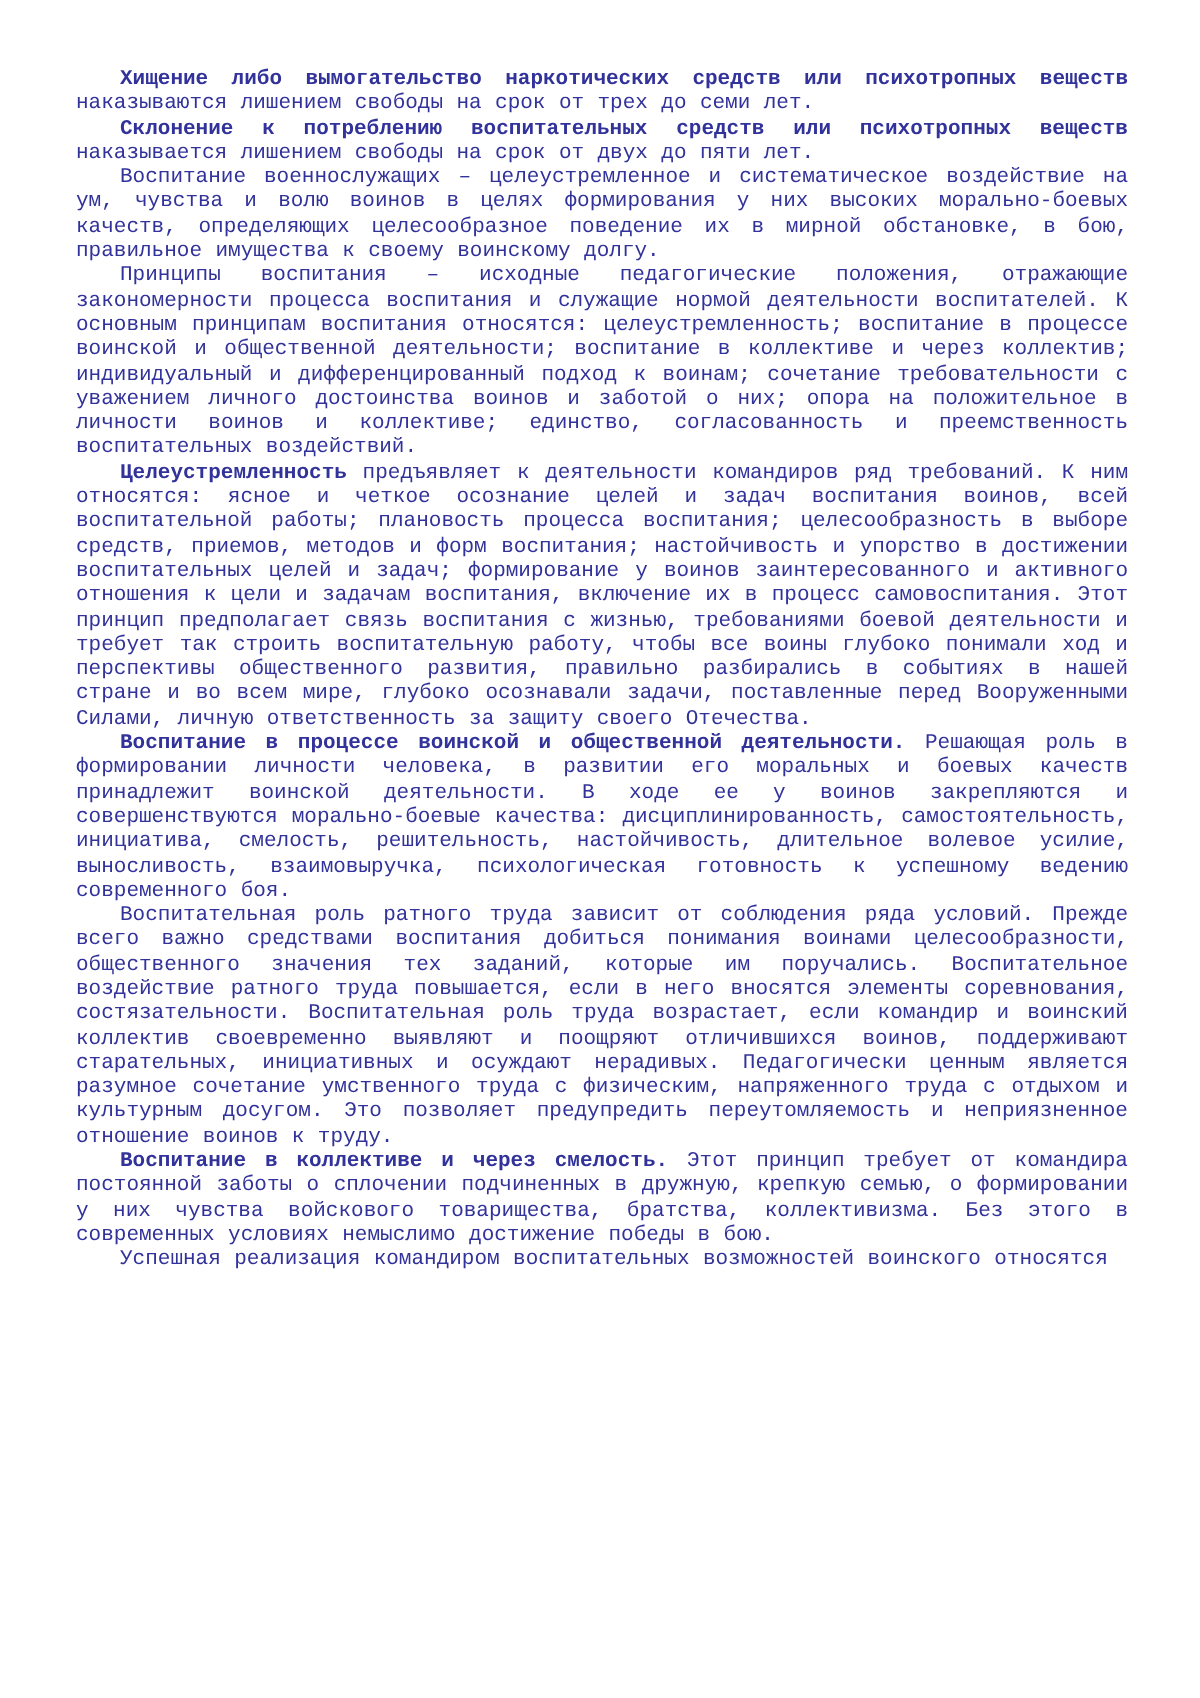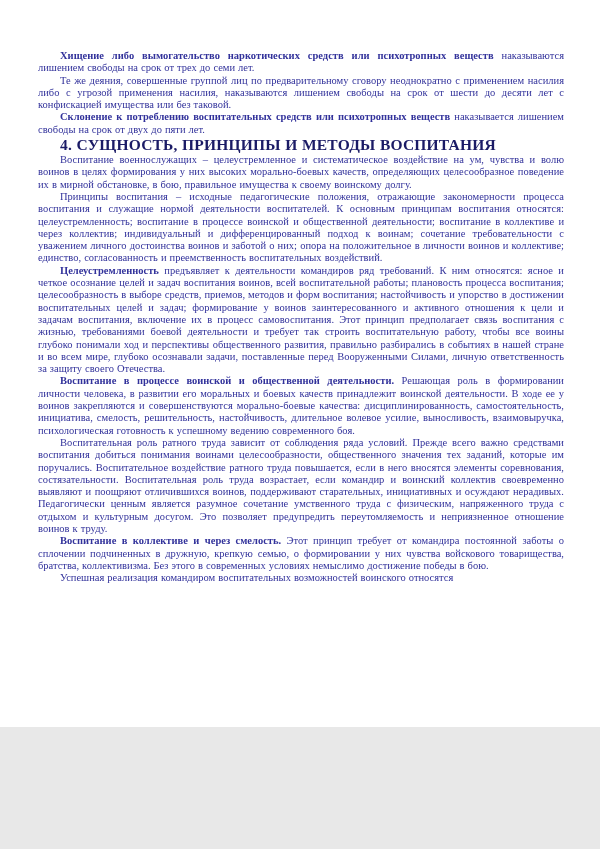--- a/index.html
+++ b/index.html
@@ -3,26 +3,26 @@
 <meta charset="utf-8">
 <style>
   :root{
     --ink:#32329b;
     --head:#1b1b66;
     --paper:#ffffff;
   }
   html,body{margin:0;padding:0;background:#e8e8e8;}
   .page{
     width:600px;
-    height:727px;
+    height:849px;
     margin:0 auto;
     box-sizing:border-box;
     background:var(--paper);
-    padding:50px 36px 26px 38px;
-    font-family:Liberation Serif, serif;
+    padding:34px 36px 26px 38px;
+    font-family:Liberation Mono, monospace;
     font-size:10.5px;
     line-height:12.3px;
     color:var(--ink);
     overflow:hidden;
   }
   .page p{
     margin:0;
     text-align:justify;
     text-indent:22px;
     word-spacing:0.4px;
@@ -48,25 +48,23 @@
     color:var(--head);
     letter-spacing:0.3px;
   }
 </style>
 </head>
 <body>
 
 <div class="page">
   <div id="intro-block">
       <p><b>Хищение либо вымогательство наркотических средств или психотропных веществ</b><span> наказываются лишением свободы на срок от трех до семи лет.</span></p>
-      <p><span>Те же деяния, совершенные группой лиц по предварительному сговору неоднократно с применением насилия либо с угрозой применения насилия, наказываются лишением свободы на срок от шести до десяти лет с конфискацией имущества или без таковой.</span></p>
       <p><b>Склонение к потреблению воспитательных средств или психотропных веществ</b><span> наказывается лишением свободы на срок от двух до пяти лет.</span></p>
     </div>
 
-  <p class="chapter-heading">4. СУЩНОСТЬ, ПРИНЦИПЫ И МЕТОДЫ ВОСПИТАНИЯ</p>
 
 
   <div id="body-block">
       <p><span>Воспитание военнослужащих – целеустремленное и систематическое воздействие на ум, чувства и волю воинов в целях формирования у них высоких морально-боевых качеств, определяющих целесообразное поведение их в мирной обстановке, в бою, правильное имущества к своему воинскому долгу.</span></p>
       <p><span>Принципы воспитания – исходные педагогические положения, отражающие закономерности процесса воспитания и служащие нормой деятельности воспитателей. К основным принципам воспитания относятся: целеустремленность; воспитание в процессе воинской и общественной деятельности; воспитание в коллективе и через коллектив; индивидуальный и дифференцированный подход к воинам; сочетание требовательности с уважением личного достоинства воинов и заботой о них; опора на положительное в личности воинов и коллективе; единство, согласованность и преемственность воспитательных воздействий.</span></p>
       <p><b>Целеустремленность</b><span> предъявляет к деятельности командиров ряд требований. К ним относятся: ясное и четкое осознание целей и задач воспитания воинов, всей воспитательной работы; плановость процесса воспитания; целесообразность в выборе средств, приемов, методов и форм воспитания; настойчивость и упорство в достижении воспитательных целей и задач; формирование у воинов заинтересованного и активного отношения к цели и задачам воспитания, включение их в процесс самовоспитания. Этот принцип предполагает связь воспитания с жизнью, требованиями боевой деятельности и требует так строить воспитательную работу, чтобы все воины глубоко понимали ход и перспективы общественного развития, правильно разбирались в событиях в нашей стране и во всем мире, глубоко осознавали задачи, поставленные перед Вооруженными Силами, личную ответственность за защиту своего Отечества.</span></p>
       <p><b>Воспитание в процессе воинской и общественной деятельности.</b><span> Решающая роль в формировании личности человека, в развитии его моральных и боевых качеств принадлежит воинской деятельности. В ходе ее у воинов закрепляются и совершенствуются морально-боевые качества: дисциплинированность, самостоятельность, инициатива, смелость, решительность, настойчивость, длительное волевое усилие, выносливость, взаимовыручка, психологическая готовность к успешному ведению современного боя.</span></p>
       <p><span>Воспитательная роль ратного труда зависит от соблюдения ряда условий. Прежде всего важно средствами воспитания добиться понимания воинами целесообразности, общественного значения тех заданий, которые им поручались. Воспитательное воздействие ратного труда повышается, если в него вносятся элементы соревнования, состязательности. Воспитательная роль труда возрастает, если командир и воинский коллектив своевременно выявляют и поощряют отличившихся воинов, поддерживают старательных, инициативных и осуждают нерадивых. Педагогически ценным является разумное сочетание умственного труда с физическим, напряженного труда с отдыхом и культурным досугом. Это позволяет предупредить переутомляемость и неприязненное отношение воинов к труду.</span></p>
       <p><b>Воспитание в коллективе и через смелость.</b><span> Этот принцип требует от командира постоянной заботы о сплочении подчиненных в дружную, крепкую семью, о формировании у них чувства войскового товарищества, братства, коллективизма. Без этого в современных условиях немыслимо достижение победы в бою.</span></p>
       <p><span>Успешная реализация командиром воспитательных возможностей воинского относятся</span></p>

